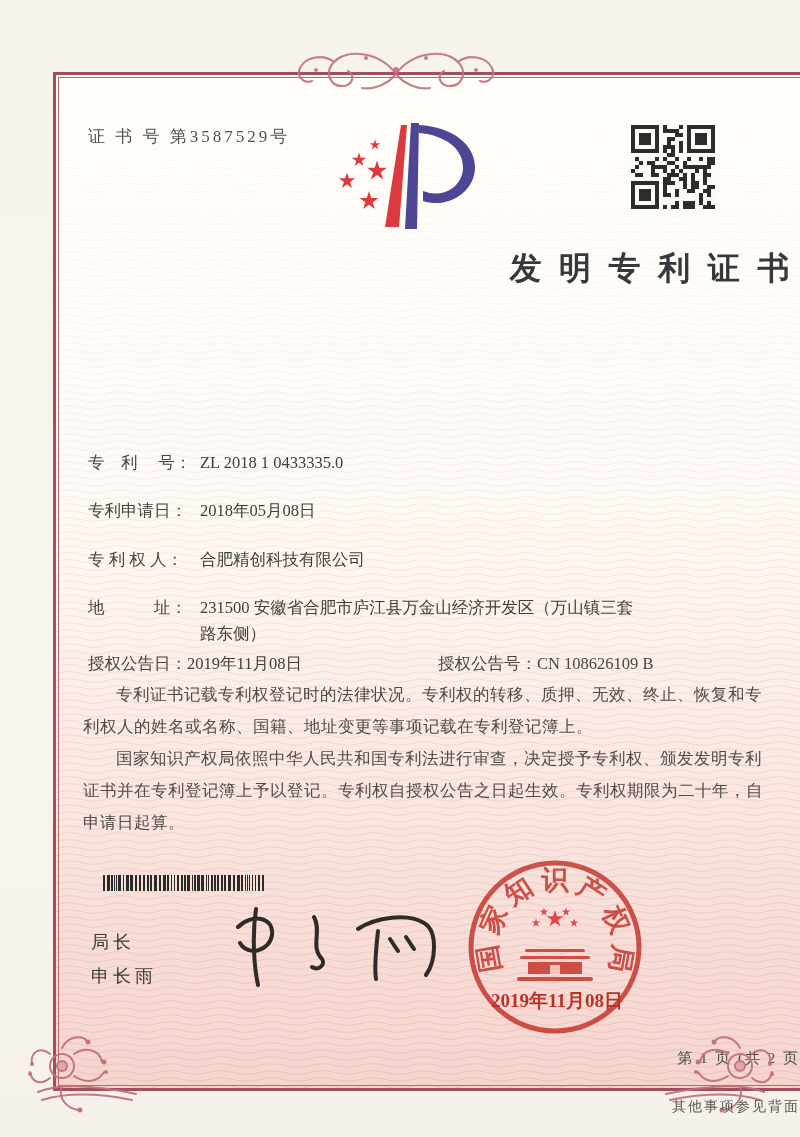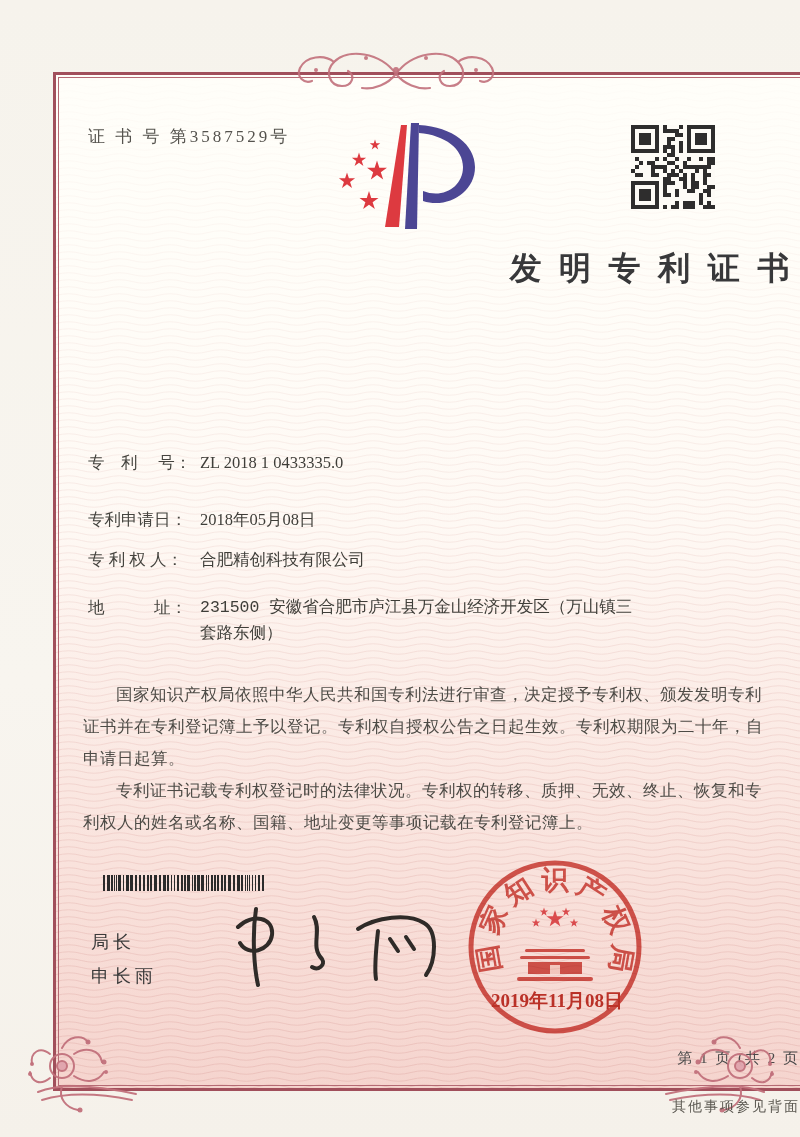--- a/index.html
+++ b/index.html
@@ -18,21 +18,21 @@
   .cert-no{position:absolute;left:32px;top:50px;font-size:17px;letter-spacing:3px;color:#55534e;}
   .logo{position:absolute;left:277px;top:40px;}
   .qr{position:absolute;left:575px;top:50px;}
   .title{position:absolute;left:0;top:172px;width:100%;text-align:right;
          font-size:32px;font-weight:600;color:#38383a;letter-spacing:.55em;text-indent:.55em;}
 
   
   .row{position:absolute;left:32px;right:30px;font-size:16.5px;line-height:26px;}
   .row .lbl{display:inline-block;width:112px;white-space:pre;vertical-align:top;color:#45443f;}
   .row .val{display:inline-block;vertical-align:top;white-space:nowrap;color:#3f3e39;}
-  .row .val.wrap{white-space:normal;max-width:448px;font-family:Liberation Mono, monospace;}
+  .row .val.wrap{white-space:normal;max-width:448px;}
   .pair2{position:absolute;left:350px;top:0;}
 
   
   .paras{position:absolute;left:27px;right:34px;top:604px;font-size:16.5px;line-height:32px;
          color:#4d4b46;letter-spacing:.5px;}
   .paras p{margin:0;text-indent:2em;}
 
   
   .barcode{position:absolute;left:47px;top:800px;width:208px;height:16px;display:flex;align-items:stretch;}
   .barcode span{display:block;height:100%;background:#2b2b2b;}
@@ -213,33 +213,37 @@
           <path d="M1,1h5v5h-5z M15,1h5v5h-5z M1,15h5v5h-5z" fill="#fdfbf6"></path>
           <path d="M2,2h3v3h-3z M16,2h3v3h-3z M2,16h3v3h-3z" fill="#2e2d2d"></path>
         </g>
       </svg>
 
       <div class="title">发明专利证书</div>
 
       <div class="row" style="top:375px">
         <span class="lbl">专　利　 号：</span><span class="val">ZL 2018 1 0433335.0</span>
       </div>
-      <div class="row" style="top:432px">
+      <div class="row" style="top:423px">
         <span class="lbl">专利申请日：</span><span class="val">2018年05月08日</span>
       </div>
       <div class="row" style="top:472px">
         <span class="lbl">专 利 权 人：</span><span class="val">合肥精创科技有限公司</span>
       </div>
       <div class="row" style="top:520px">
         <span class="lbl">地　　　址：</span><span class="val wrap">231500 安徽省合肥市庐江县万金山经济开发区（万山镇三套路东侧）</span>
       </div>
+      <div class="row" style="top:576px">
+        <span class="lbl" style="width:auto">授权公告日：</span><span class="val">2019年11月08日</span>
+        <span class="pair2"><span>授权公告号：</span><span>CN 108626109 B</span></span>
+      </div>
 
       <div class="paras">
+        <p>专利证书记载专利权登记时的法律状况。专利权的转移、质押、无效、终止、恢复和专利权人的姓名或名称、国籍、地址变更等事项记载在专利登记簿上。</p>
         <p>国家知识产权局依照中华人民共和国专利法进行审查，决定授予专利权、颁发发明专利证书并在专利登记簿上予以登记。专利权自授权公告之日起生效。专利权期限为二十年，自申请日起算。</p>
-        <p>专利证书记载专利权登记时的法律状况。专利权的转移、质押、无效、终止、恢复和专利权人的姓名或名称、国籍、地址变更等事项记载在专利登记簿上。</p>
       </div>
 
       <div class="barcode">
           <span style="width: 2px; margin-right: 2px;"></span>
           <span style="width: 3px; margin-right: 1px;"></span>
           <span style="width: 2px; margin-right: 1px;"></span>
           <span style="width: 1px; margin-right: 1px;"></span>
           <span style="width: 1px; margin-right: 1px;"></span>
           <span style="width: 3px; margin-right: 2px;"></span>
           <span style="width: 1px; margin-right: 2px;"></span>

